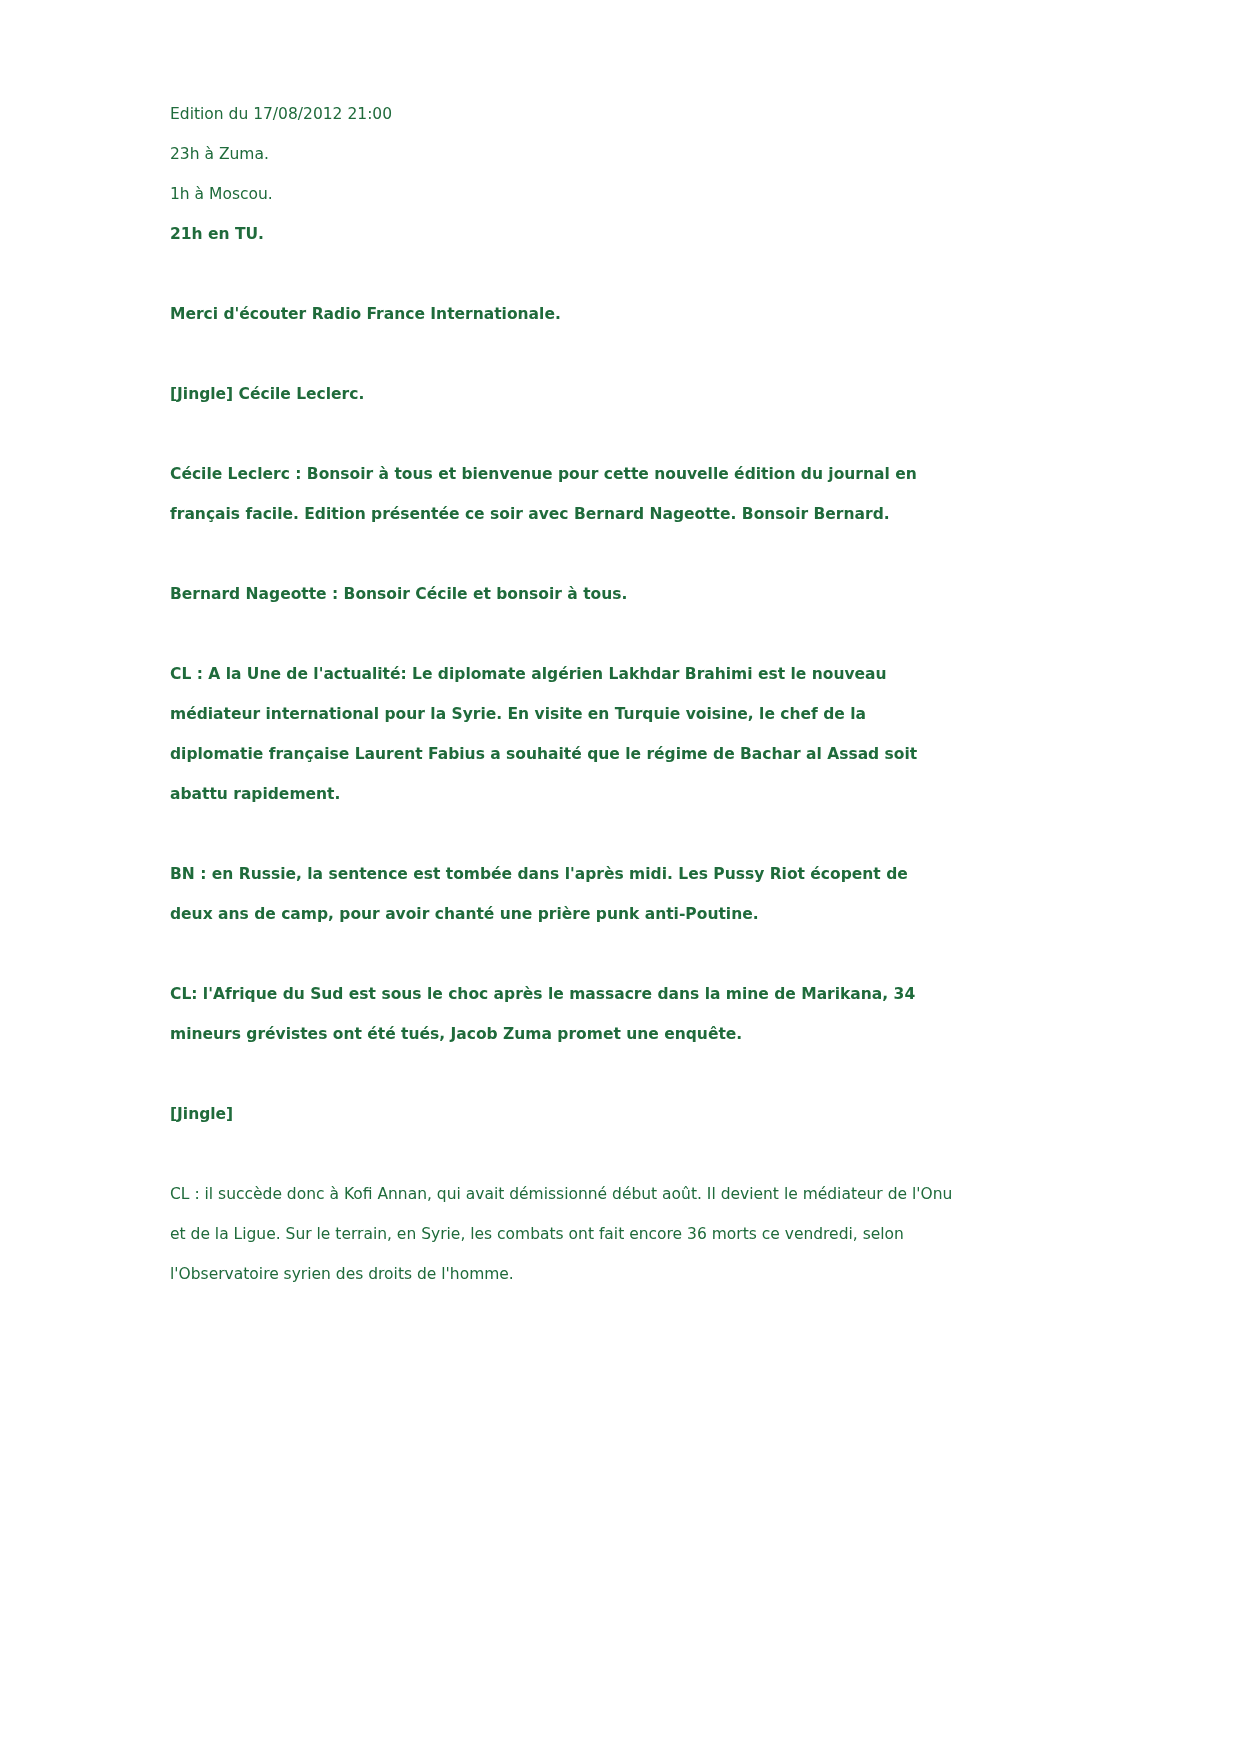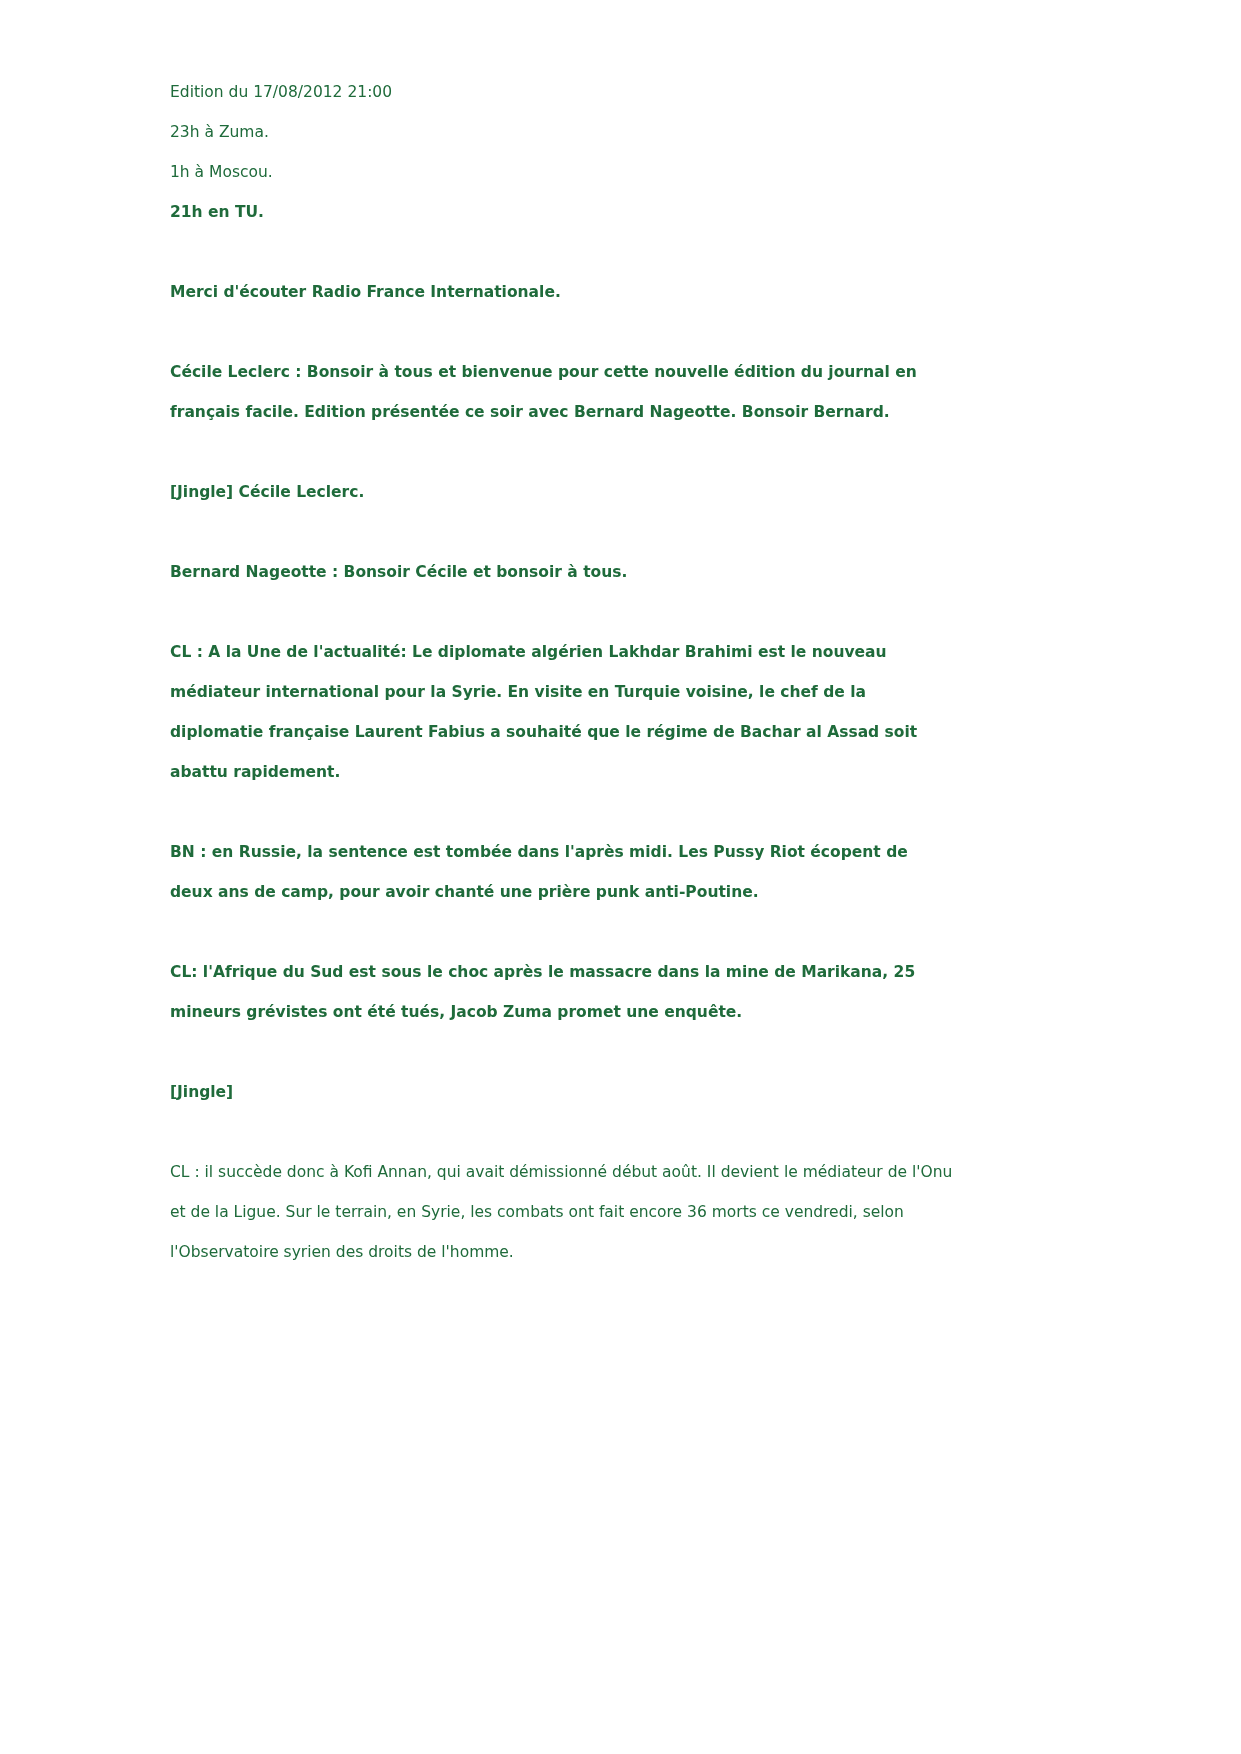--- a/index.html
+++ b/index.html
@@ -10,21 +10,21 @@
   body {
     width: 1241px;
     height: 1754px;
     font-family: "DejaVu Sans", sans-serif;
   }
   .page {
     position: relative;
     width: 1123px;
     height: 1754px;
     box-sizing: border-box;
-    padding: 72px 170px 0 170px;
+    padding: 94px 170px 0 170px;
     background: #ffffff;
   }
   .doc-body {
     color: #1f6b3b;
     font-size: 15.5px;
     line-height: 1.0;
   }
   p.para {
     margin: 0 0 0 0;
     color: #1f6b3b;
@@ -44,22 +44,22 @@
 </head>
 <body>
 
 <div class="page">
   <div class="doc-body">
       <p class="para tight">Edition du 17/08/2012 21:00</p>
       <p class="para tight">23h à Zuma.</p>
       <p class="para tight">1h à Moscou.</p>
       <p class="para spacer-after">21h en TU.</p>
       <p class="para spacer-after">Merci d'écouter Radio France Internationale.</p>
+      <p class="para spacer-after">[Jingle] Cécile Leclerc.</p>
       <p class="para spacer-after">Cécile Leclerc : Bonsoir à tous et bienvenue pour cette nouvelle édition du journal en français facile. Edition présentée ce soir avec Bernard Nageotte. Bonsoir Bernard.</p>
-      <p class="para spacer-after">[Jingle] Cécile Leclerc.</p>
       <p class="para spacer-after">Bernard Nageotte : Bonsoir Cécile et bonsoir à tous.</p>
       <p class="para spacer-after">CL : A la Une de l'actualité: Le diplomate algérien Lakhdar Brahimi est le nouveau médiateur international pour la Syrie. En visite en Turquie voisine, le chef de la diplomatie française Laurent Fabius a souhaité que le régime de Bachar al Assad soit abattu rapidement.</p>
       <p class="para spacer-after">BN : en Russie, la sentence est tombée dans l'après midi. Les Pussy Riot écopent de deux ans de camp, pour avoir chanté une prière punk anti-Poutine.</p>
-      <p class="para spacer-after">CL: l'Afrique du Sud est sous le choc après le massacre dans la mine de Marikana, 25 mineurs grévistes ont été tués, Jacob Zuma promet une enquête.</p>
+      <p class="para spacer-after">CL: l'Afrique du Sud est sous le choc après le massacre dans la mine de Marikana, 34 mineurs grévistes ont été tués, Jacob Zuma promet une enquête.</p>
       <p class="para spacer-after">[Jingle]</p>
       <p class="para tight">CL : il succède donc à Kofi Annan, qui avait démissionné début août. Il devient le médiateur de l'Onu et de la Ligue. Sur le terrain, en Syrie, les combats ont fait encore 36 morts ce vendredi, selon l'Observatoire syrien des droits de l'homme.</p>
     </div>
 </div>
 
 </body></html>

